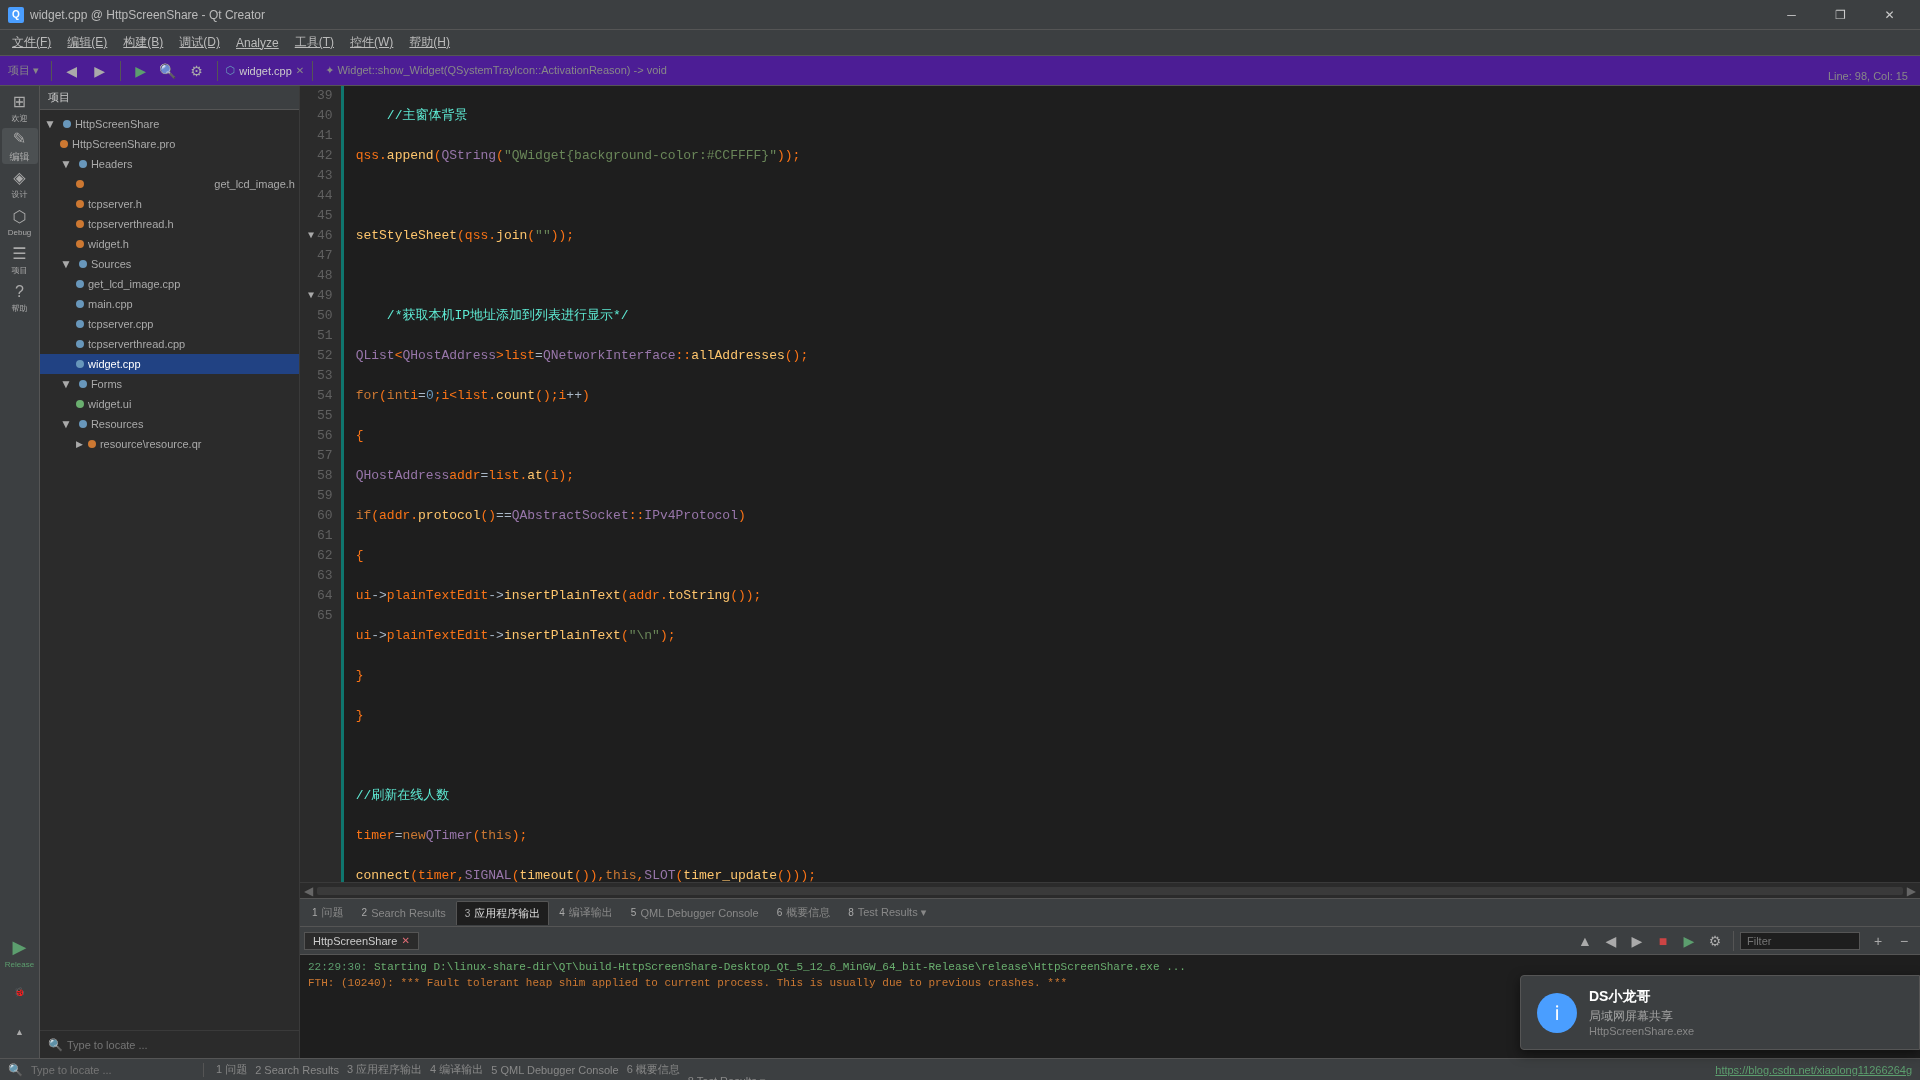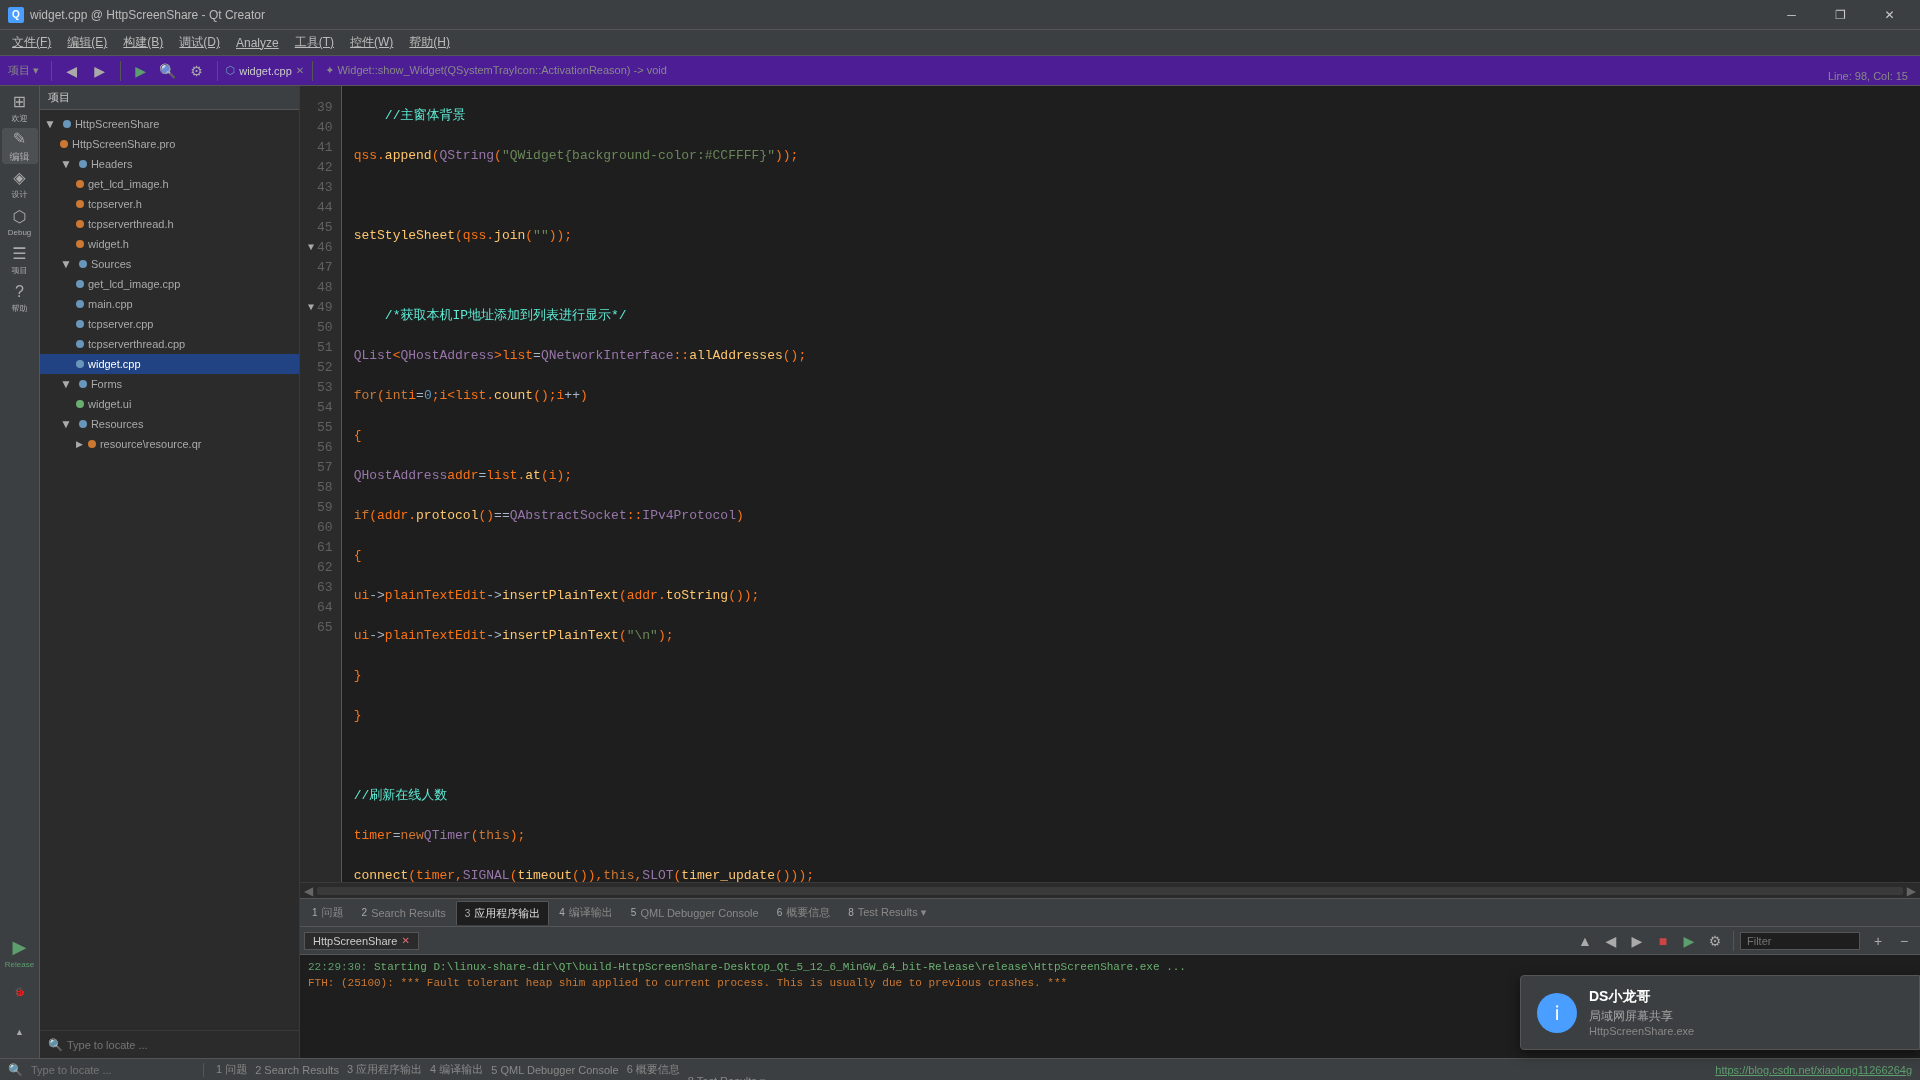--- a/index.html
+++ b/index.html
@@ -180,30 +180,30 @@
       position: relative;
     }
     #code-scroll {
       flex: 1;
       overflow-y: auto;
       overflow-x: auto;
       display: flex;
     }
     #line-numbers {
       background: #2b2b2b;
-      padding: 12px 8px;
+      padding: 0 8px;
       text-align: right;
       color: #606060;
       font-family: 'Courier New', monospace;
       font-size: 13px;
       line-height: 20px;
       user-select: none;
       min-width: 40px;
       flex-shrink: 0;
-      border-right: 1px solid #0f766e;
+      border-right: 3px solid #0f766e;
     }
     .ln-arrow {
       color: #aaa;
       font-size: 10px;
     }
     #code-content {
       padding: 0 12px;
       font-family: 'Courier New', monospace;
       font-size: 13px;
       line-height: 20px;
@@ -476,21 +476,21 @@
         <span class="file-dot dot-orange"></span>
         <span>HttpScreenShare.pro</span>
       </div>
 
       <div class="tree-item" style="padding-left:20px;">
         <span class="tree-icon">▼</span>
         <span style="width:4px;"></span>
         <span class="file-dot dot-blue"></span>
         <span>Headers</span>
       </div>
-      <div class="tree-item" style="padding-left:36px;">
+      <div class="tree-item" style="padding-left:36px;justify-content:space-between;">
         <span class="file-dot dot-orange"></span>
         <span>get_lcd_image.h</span>
       </div>
       <div class="tree-item" style="padding-left:36px;">
         <span class="file-dot dot-orange"></span>
         <span>tcpserver.h</span>
       </div>
       <div class="tree-item" style="padding-left:36px;">
         <span class="file-dot dot-orange"></span>
         <span>tcpserverthread.h</span>
@@ -680,21 +680,21 @@
         <button class="toolbar-btn" style="font-size:14px;margin-left:4px;">+</button>
         <button class="toolbar-btn" style="font-size:14px;">−</button>
       </div>
 
       <div id="output-content">
         <div>
           <span class="output-time">22:29:30: </span>
           <span class="output-path">Starting D:\linux-share-dir\QT\build-HttpScreenShare-Desktop_Qt_5_12_6_MinGW_64_bit-Release\release\HttpScreenShare.exe ...</span>
         </div>
         <div>
-          <span class="output-error">FTH: (25100): *** Fault tolerant heap shim applied to current process. This is usually due to previous crashes. ***</span>
+          <span class="output-error">FTH: (10240): *** Fault tolerant heap shim applied to current process. This is usually due to previous crashes. ***</span>
         </div>
       </div>
     </div>
   </div>
 </div>
 
 <div id="status-bar">
   <span style="color:#666;font-size:12px;">🔍</span>
   <input type="text" style="background: transparent; border: none; outline: none; color: rgb(136, 136, 136); font-size: 11px; width: 160px;" placeholder="Type to locate ...">
   <div style="width:1px;height:14px;background:#555;margin:0 4px;"></div>

